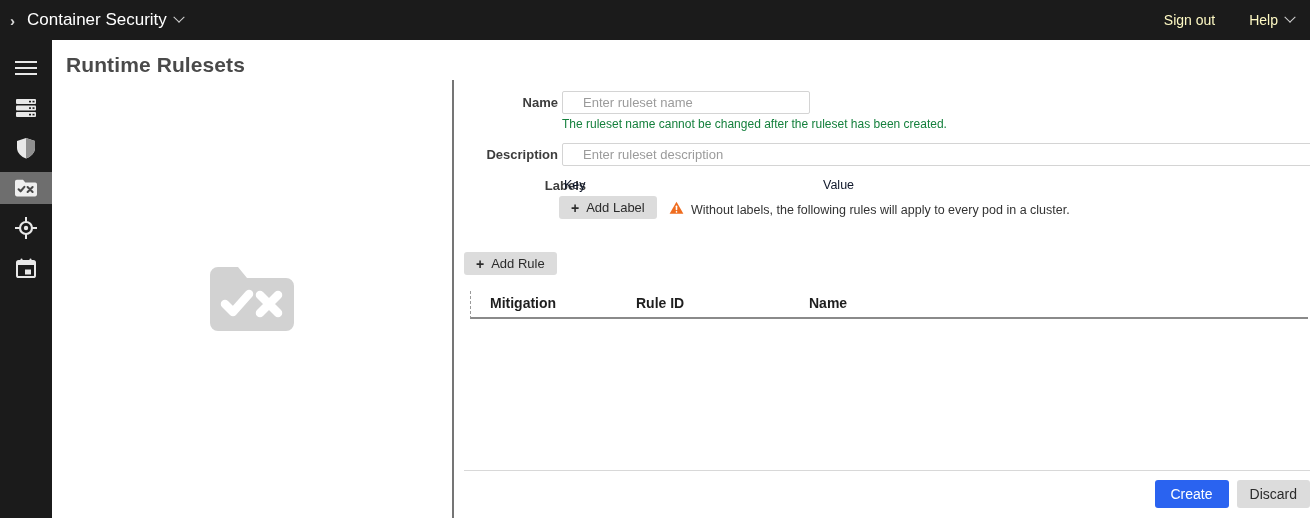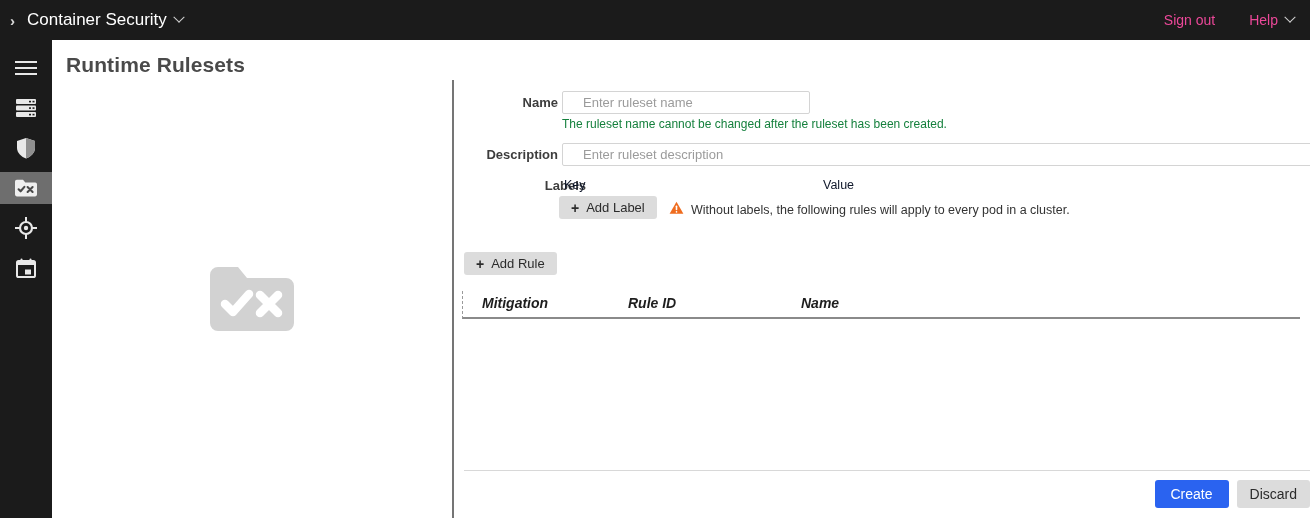--- a/index.html
+++ b/index.html
@@ -44,21 +44,21 @@
     width: 8px; height: 8px;
     border-right: 1.6px solid #d0d0d0;
     border-bottom: 1.6px solid #d0d0d0;
     transform: rotate(45deg) translate(-2px,-2px);
   }
   .topbar-right {
     margin-left: auto; display: flex; align-items: center;
     margin-right: 16px;
   }
   .tb-link {
-    color: #ec4899; font-size: 14px; cursor: pointer;
+    color: #fef9c3; font-size: 14px; cursor: pointer;
     margin-left: 34px; display: flex; align-items: center;
     white-space: nowrap;
   }
 
   
   .rail {
     position: absolute; top: 40px; left: 0;
     width: 52px; height: 478px;
     background: #1b1b1b;
   }
@@ -128,23 +128,22 @@
     white-space: nowrap;
   }
   .btn-soft .plus { font-size: 14px; font-weight: bold; line-height: 1; }
   .warn-line {
     position: absolute; display: flex; align-items: center; gap: 7px;
     font-size: 12.5px; color: #333; white-space: nowrap;
   }
 
   
   .rules-table {
-    position: absolute; left: 8px; top: 211px;
+    position: absolute; left: 16px; top: 211px;
     width: 838px;
-    font-style: italic;
   }
   .tbl-head {
     position: relative; height: 28px;
     border-bottom: 2px solid #8a8a8a;
     border-left: 1px dashed #9a9a9a;
   }
   .th {
     position: absolute; top: 4px;
     font-size: 14px; font-weight: bold; color: #1e1e1e;
     white-space: nowrap;

